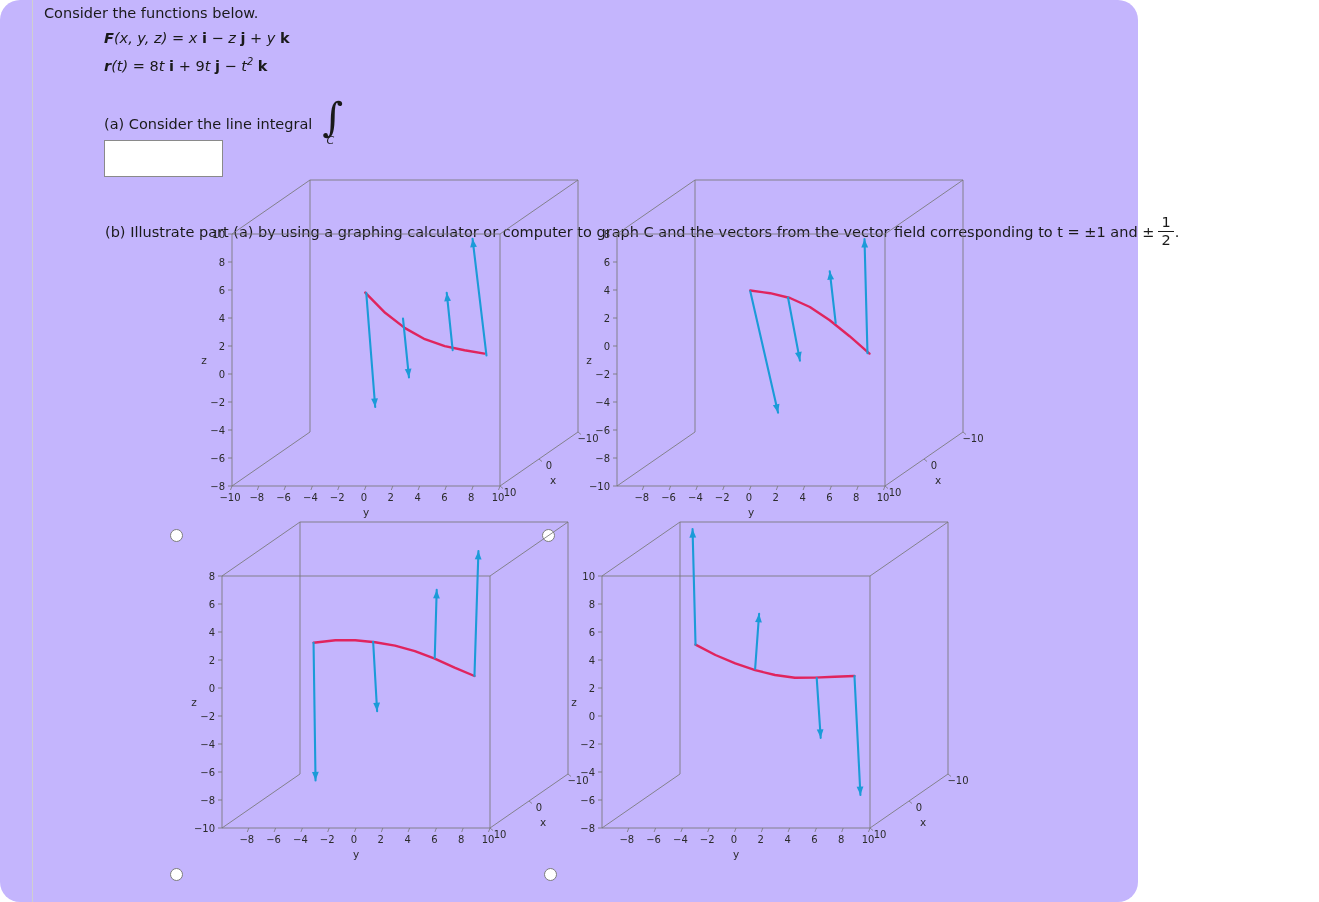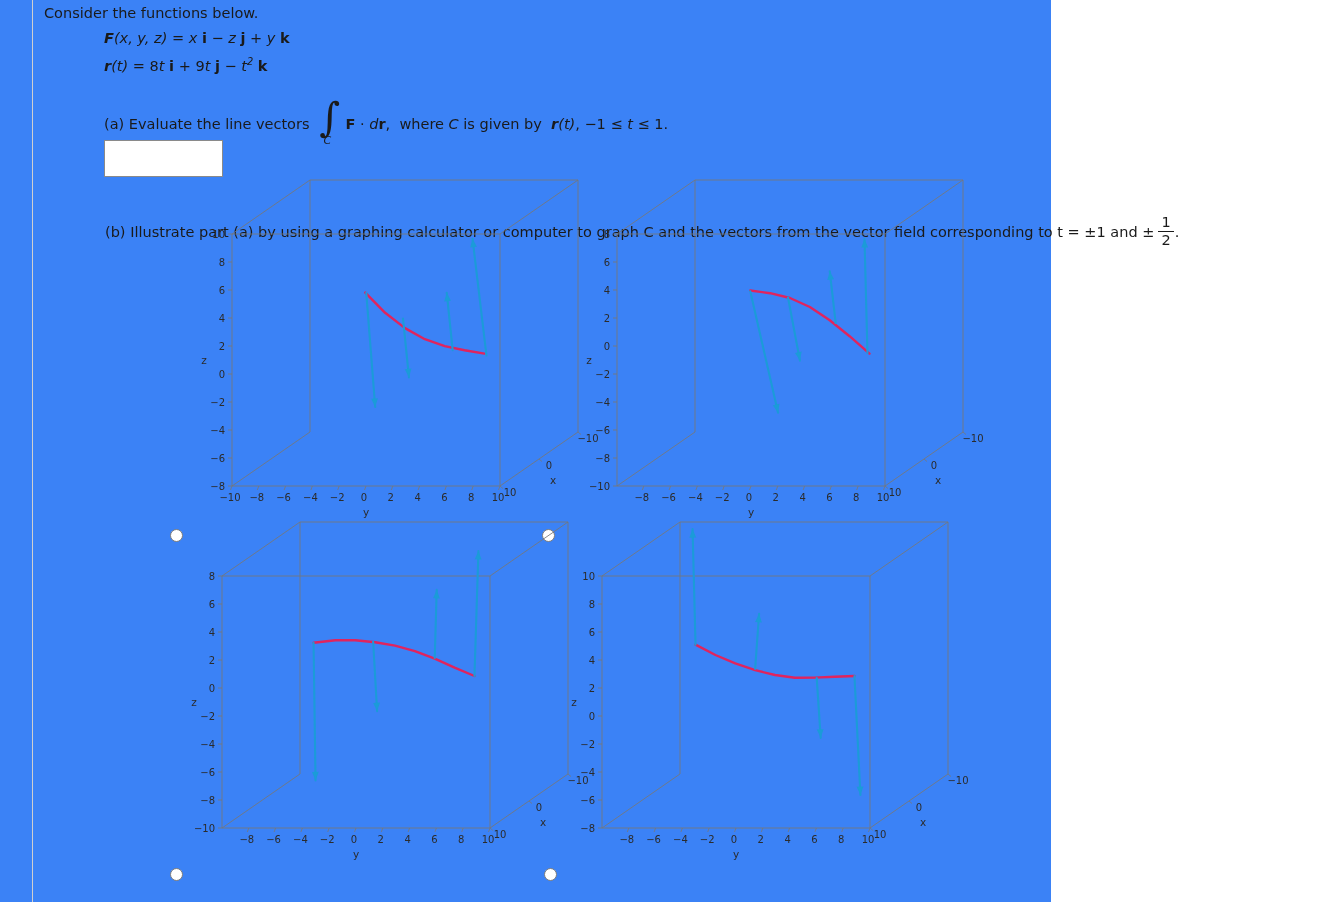--- a/index.html
+++ b/index.html
@@ -6,22 +6,23 @@
   html, body {
     margin: 0; padding: 0;
     width: 1319px; height: 902px;
     background: #ffffff;
     font-family: "DejaVu Sans", "Liberation Sans", sans-serif;
     color: #1a1a1a;
     overflow: hidden;
   }
   #page {
     position: relative;
-    width: 1051px; height: 902px;
-    background: #3b82f6;
+    width: 1138px; height: 902px;
+    background: #c4b5fd;
+    border-radius: 20px;
   }
   .left-rule {
     position: absolute;
     left: 32px; top: 0;
     width: 1px; height: 902px;
     background: #cfcfcf;
   }
   .prompt {
     position: absolute;
     left: 44px; top: 4px;
@@ -127,27 +128,24 @@
 
   <div class="eq eq1">
     <span class="bi">F</span><span class="it">(x, y, z)</span> = <span class="it">x</span>&nbsp;<span class="bf">i</span> − <span class="it">z</span>&nbsp;<span class="bf">j</span> + <span class="it">y</span>&nbsp;<span class="bf">k</span>
   </div>
 
   <div class="eq eq2">
     <span class="bi">r</span><span class="it">(t)</span> = 8<span class="it">t</span>&nbsp;<span class="bf">i</span> + 9<span class="it">t</span>&nbsp;<span class="bf">j</span> − <span class="it">t</span><sup class="pw">2</sup>&nbsp;<span class="bf">k</span>
   </div>
 
   <div class="part-a">
-    <span>(a) Evaluate the line vectors</span>
+    <span>(a) Consider the line integral</span>
     <span class="intsym">
       <span class="glyph">∫</span>
       <span class="sub">C</span>
-    </span>
-    <span>
-      <span class="bf">F</span> · <span class="it">d</span><span class="bf">r</span>,&nbsp; where <span class="it">C</span> is given by&nbsp; <span class="bf it">r</span><span class="it">(t)</span>, −1 ≤ <span class="it">t</span> ≤ 1.
     </span>
   </div>
 
   <input class="answer-box" type="text" value="" style="">
 
   <div class="part-b">
     <span>(b) Illustrate part (a) by using a graphing calculator or computer to graph C and the vectors from the vector field corresponding to  t = ±1 and ±</span>
     <span class="frac">
       <span class="num">1</span>
       <span class="bar"></span>

